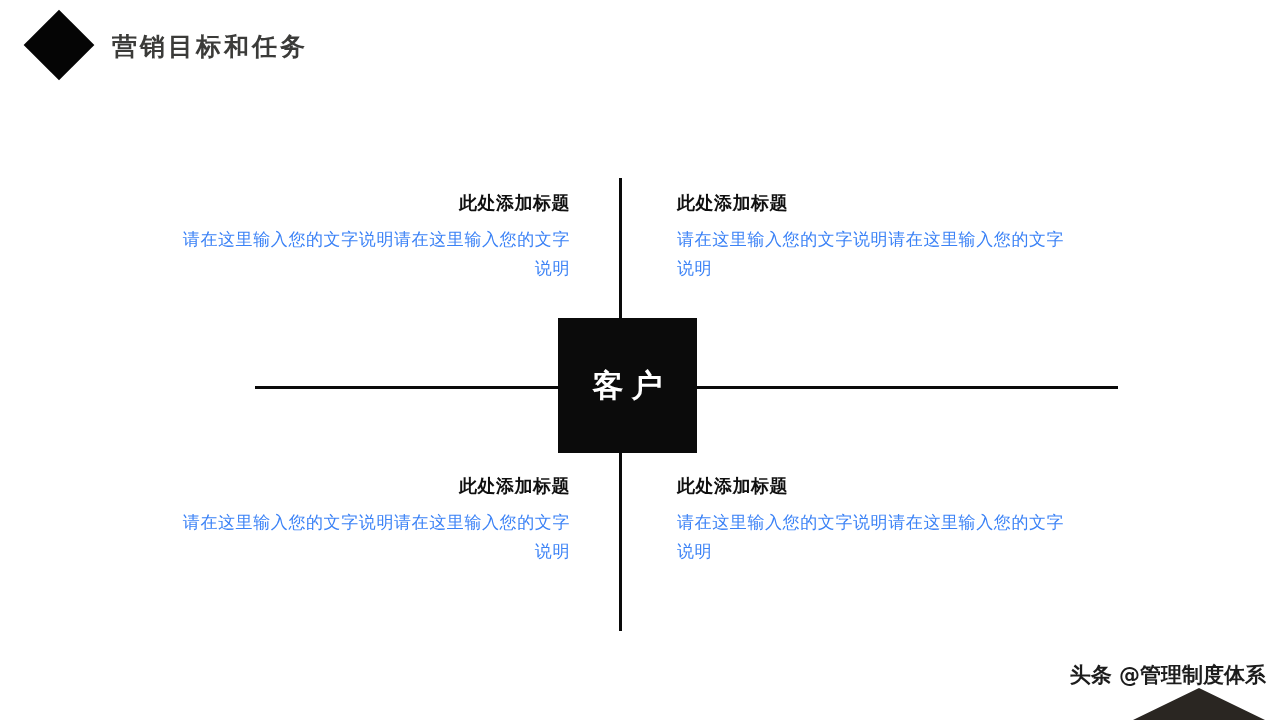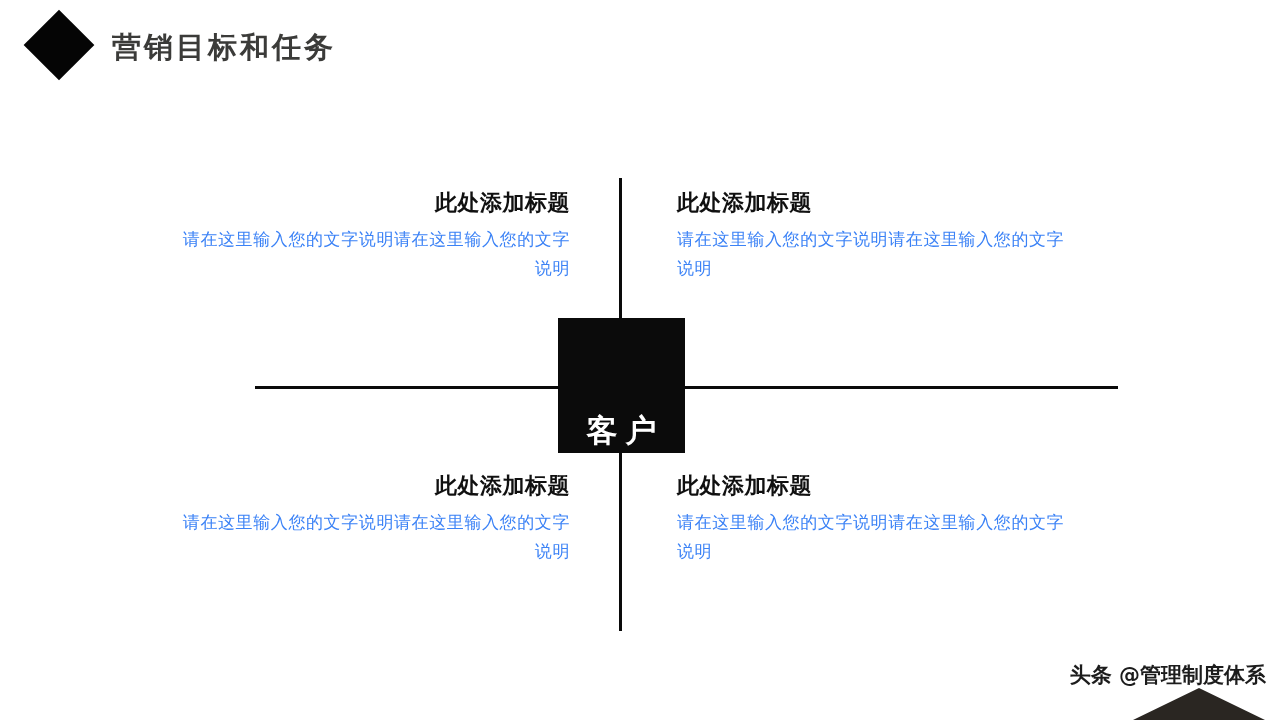--- a/index.html
+++ b/index.html
@@ -36,21 +36,21 @@
     top: 20px;
     width: 50px;
     height: 50px;
     background: #050505;
     transform: rotate(45deg);
   }
   .header-title {
     position: absolute;
     left: 112px;
     top: 24px;
-    font-size: 29px;
+    font-size: 25px;
     line-height: 46px;
     font-weight: 700;
     color: #3b3b39;
     letter-spacing: 3px;
     white-space: nowrap;
   }
 
   
   .axis-horizontal {
     position: absolute;
@@ -67,45 +67,45 @@
     width: 3px;
     height: 453px;
     background: #0a0a0a;
   }
 
   
   .center-block {
     position: absolute;
     left: 558px;
     top: 318px;
-    width: 127px;
+    width: 139px;
     height: 135px;
     background: #0b0b0b;
     display: flex;
     flex-direction: column;
     align-items: center;
-    justify-content: flex-end;
+    justify-content: center;
     z-index: 5;
   }
   .center-line {
     color: #ffffff;
     font-size: 31px;
     font-weight: 700;
     line-height: 45px;
     letter-spacing: 8px;
     text-indent: 8px;
   }
 
   
   .quad {
     position: absolute;
     width: 400px;
   }
   .quad-heading {
-    font-size: 22px;
+    font-size: 18px;
     font-weight: 700;
     color: #101010;
     line-height: 30px;
     margin: 0 0 7px 0;
     letter-spacing: 0.5px;
   }
   .quad-body {
     font-size: 17px;
     color: #3b82f6;
     line-height: 29px;

